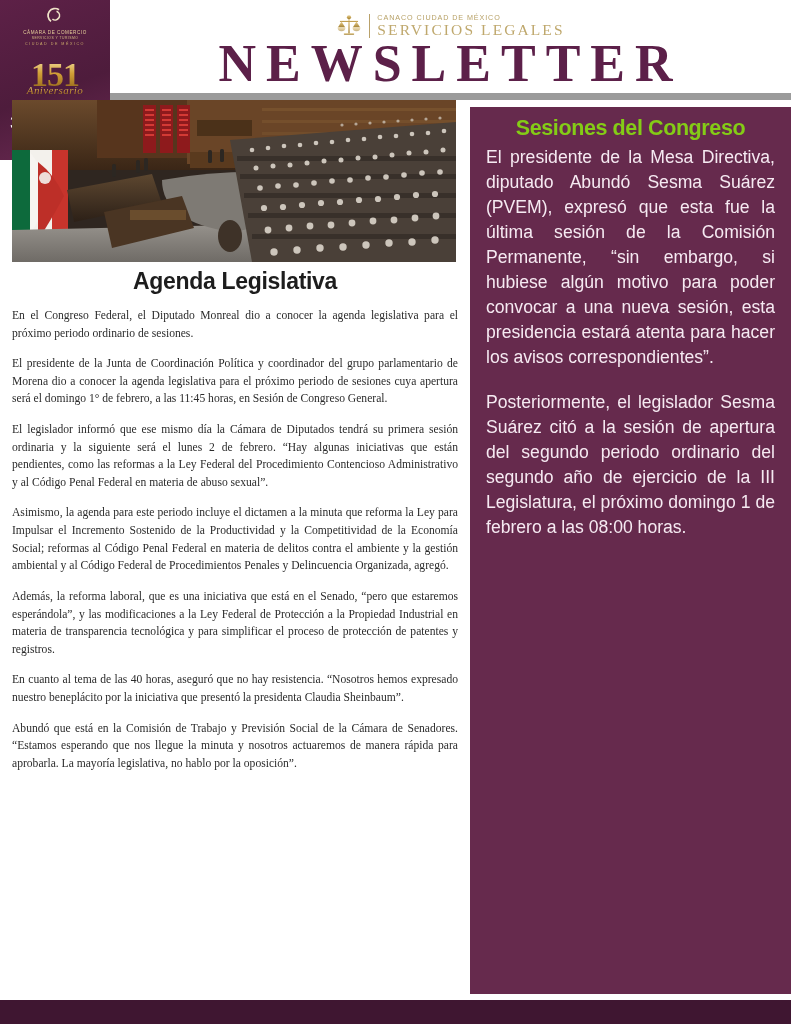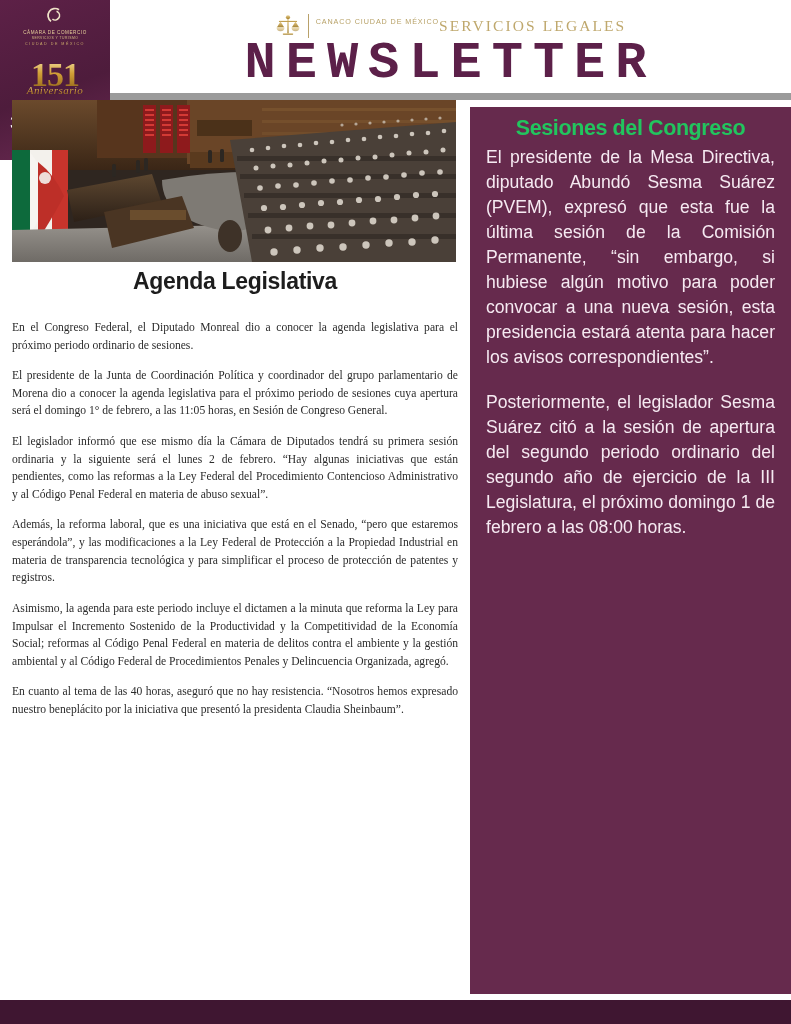--- a/index.html
+++ b/index.html
@@ -48,21 +48,21 @@
     height: 26px;
     display: block;
   }
   .brand-divider {
     width: 1px;
     height: 24px;
     background: #b9a16a;
   }
   .brand-text {
     display: flex;
-    flex-direction: row;
+    flex-direction: column;
     justify-content: center;
     line-height: 1;
   }
   .brand-top {
     font-size: 7.2px;
     letter-spacing: 0.9px;
     color: #b8a268;
     font-family: "Liberation Sans", sans-serif;
     margin-bottom: 1px;
   }
@@ -75,21 +75,21 @@
   .newsletter-title {
     position: absolute;
     top: 38px;
     left: 0;
     width: 681px;
     text-align: center;
     font-size: 52px;
     font-weight: bold;
     letter-spacing: 10px;
     color: #5c2049;
-    font-family: Liberation Mono, monospace;
+    font-family: Liberation Serif, serif;
     line-height: 1;
   }
 
   
   .gray-rule {
     position: absolute;
     top: 93px;
     left: 110px;
     width: 681px;
     height: 7px;
@@ -208,21 +208,21 @@
     left: 12px;
     width: 446px;
     height: 726px;
   }
   .left-headline {
     text-align: center;
     font-size: 23px;
     font-weight: bold;
     color: #1d1d1d;
     letter-spacing: -0.3px;
-    margin: 0 0 24px 0;
+    margin: 0 0 12px 0;
     font-family: "Liberation Sans", sans-serif;
   }
   .left-col p {
     margin: 0 0 13px 0;
     font-size: 11.6px;
     line-height: 1.52;
     color: #2b2b2b;
     text-align: justify;
     font-family: Liberation Serif, serif;
   }
@@ -236,21 +236,21 @@
     height: 887px;
     background: #662a4d;
     color: #ffffff;
     box-sizing: border-box;
     padding: 9px 16px 0 16px;
   }
   .right-headline {
     text-align: center;
     font-size: 21.5px;
     font-weight: bold;
-    color: #22c55e;
+    color: #84cc16;
     letter-spacing: -0.4px;
     margin: 0 0 4px 0;
     font-family: "Liberation Sans", sans-serif;
   }
   .right-col p {
     margin: 0 0 20px 0;
     font-size: 17.6px;
     line-height: 1.42;
     color: #f6eaf2;
     text-align: justify;
@@ -495,25 +495,26 @@
         <rect x="132" y="58" width="4" height="13" rx="1.6"></rect>
         <rect x="196" y="50" width="4" height="13" rx="1.6"></rect>
         <rect x="208" y="49" width="4" height="13" rx="1.6"></rect>
       </g>
     </svg>
   </div>
 
   <div class="left-col">
     <h2 class="left-headline">Agenda Legislativa</h2>
     <p>En el Congreso Federal, el Diputado Monreal dio a conocer la agenda legislativa para el próximo periodo ordinario de sesiones.</p>
-    <p>El presidente de la Junta de Coordinación Política y coordinador del grupo parlamentario de Morena dio a conocer la agenda legislativa para el próximo periodo de sesiones cuya apertura será el domingo 1° de febrero, a las 11:05 horas, en Sesión de Congreso General.</p>
+    <p>El presidente de la Junta de Coordinación Política y coordinador del grupo parlamentario de Morena dio a conocer la agenda legislativa para el próximo periodo de sesiones cuya apertura será el domingo 1° de febrero, a las 11:45 horas, en Sesión de Congreso General.</p>
     <p>El legislador informó que ese mismo día la Cámara de Diputados tendrá su primera sesión ordinaria y la siguiente será el lunes 2 de febrero. “Hay algunas iniciativas que están pendientes, como las reformas a la Ley Federal del Procedimiento Contencioso Administrativo y al Código Penal Federal en materia de abuso sexual”.</p>
+    <p>Asimismo, la agenda para este periodo incluye el dictamen a la minuta que reforma la Ley para Impulsar el Incremento Sostenido de la Productividad y la Competitividad de la Economía Social; reformas al Código Penal Federal en materia de delitos contra el ambiente y la gestión ambiental y al Código Federal de Procedimientos Penales y Delincuencia Organizada, agregó.</p>
     <p>Además, la reforma laboral, que es una iniciativa que está en el Senado, “pero que estaremos esperándola”, y las modificaciones a la Ley Federal de Protección a la Propiedad Industrial en materia de transparencia tecnológica y para simplificar el proceso de protección de patentes y registros.</p>
-    <p>Asimismo, la agenda para este periodo incluye el dictamen a la minuta que reforma la Ley para Impulsar el Incremento Sostenido de la Productividad y la Competitividad de la Economía Social; reformas al Código Penal Federal en materia de delitos contra el ambiente y la gestión ambiental y al Código Federal de Procedimientos Penales y Delincuencia Organizada, agregó.</p>
     <p>En cuanto al tema de las 40 horas, aseguró que no hay resistencia. “Nosotros hemos expresado nuestro beneplácito por la iniciativa que presentó la presidenta Claudia Sheinbaum”.</p>
+    <p>Abundó que está en la Comisión de Trabajo y Previsión Social de la Cámara de Senadores. “Estamos esperando que nos llegue la minuta y nosotros actuaremos de manera rápida para aprobarla. La mayoría legislativa, no hablo por la oposición”.</p>
   </div>
 
   <div class="right-col">
     <h2 class="right-headline">Sesiones del Congreso</h2>
     <p>El presidente de la Mesa Directiva, diputado Abundó Sesma Suárez (PVEM), expresó que esta fue la última sesión de la Comisión Permanente, “sin embargo, si hubiese algún motivo para poder convocar a una nueva sesión, esta presidencia estará atenta para hacer los avisos correspondientes”.</p>
     <p>Posteriormente, el legislador Sesma Suárez citó a la sesión de apertura del segundo periodo ordinario del segundo año de ejercicio de la III Legislatura, el próximo domingo 1 de febrero a las 08:00 horas.</p>
   </div>
 
   <div class="footer-gap"></div>
   <div class="footer-bar"></div>

